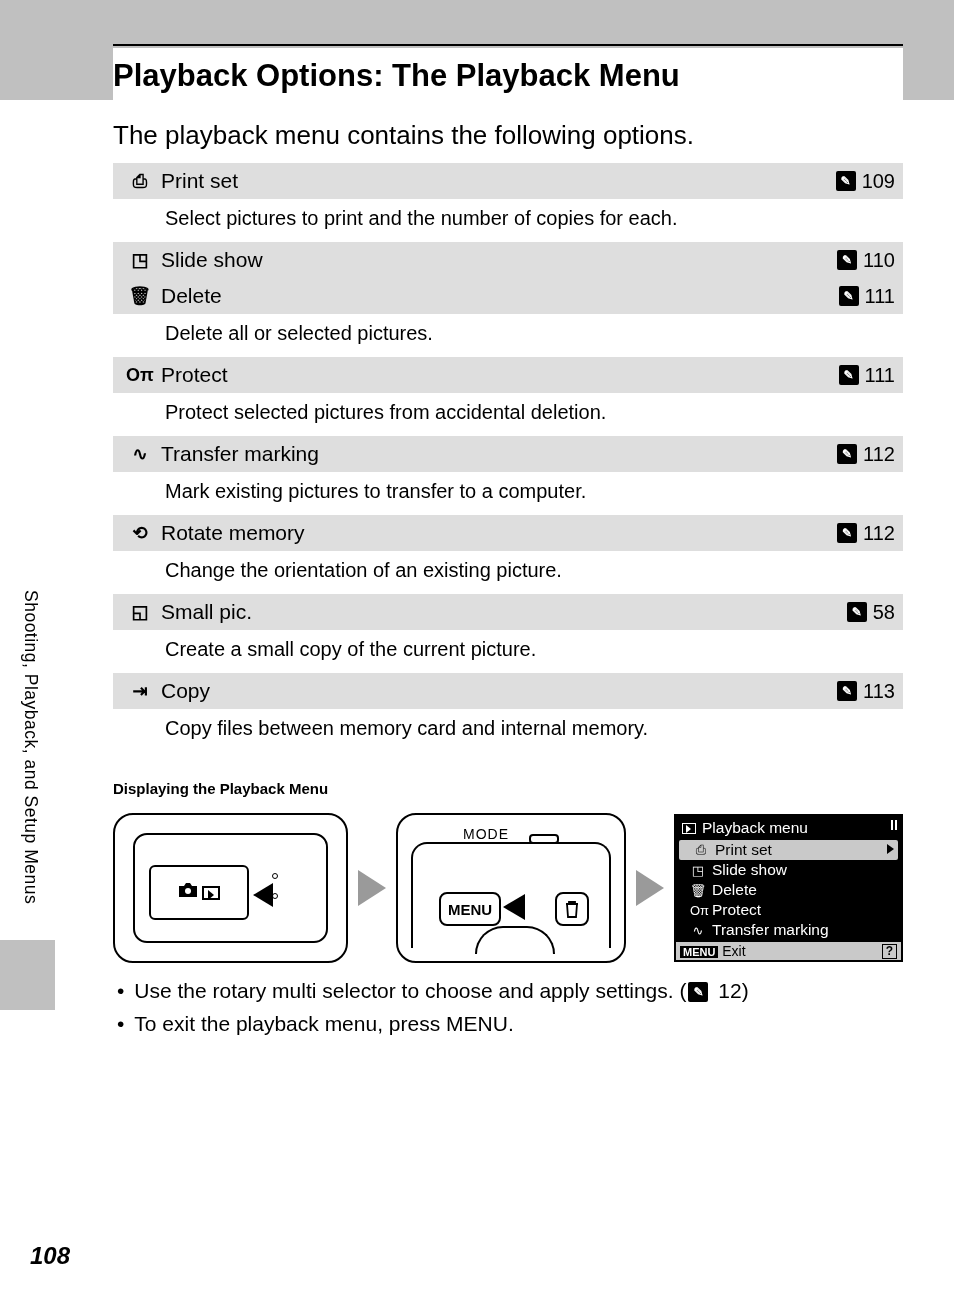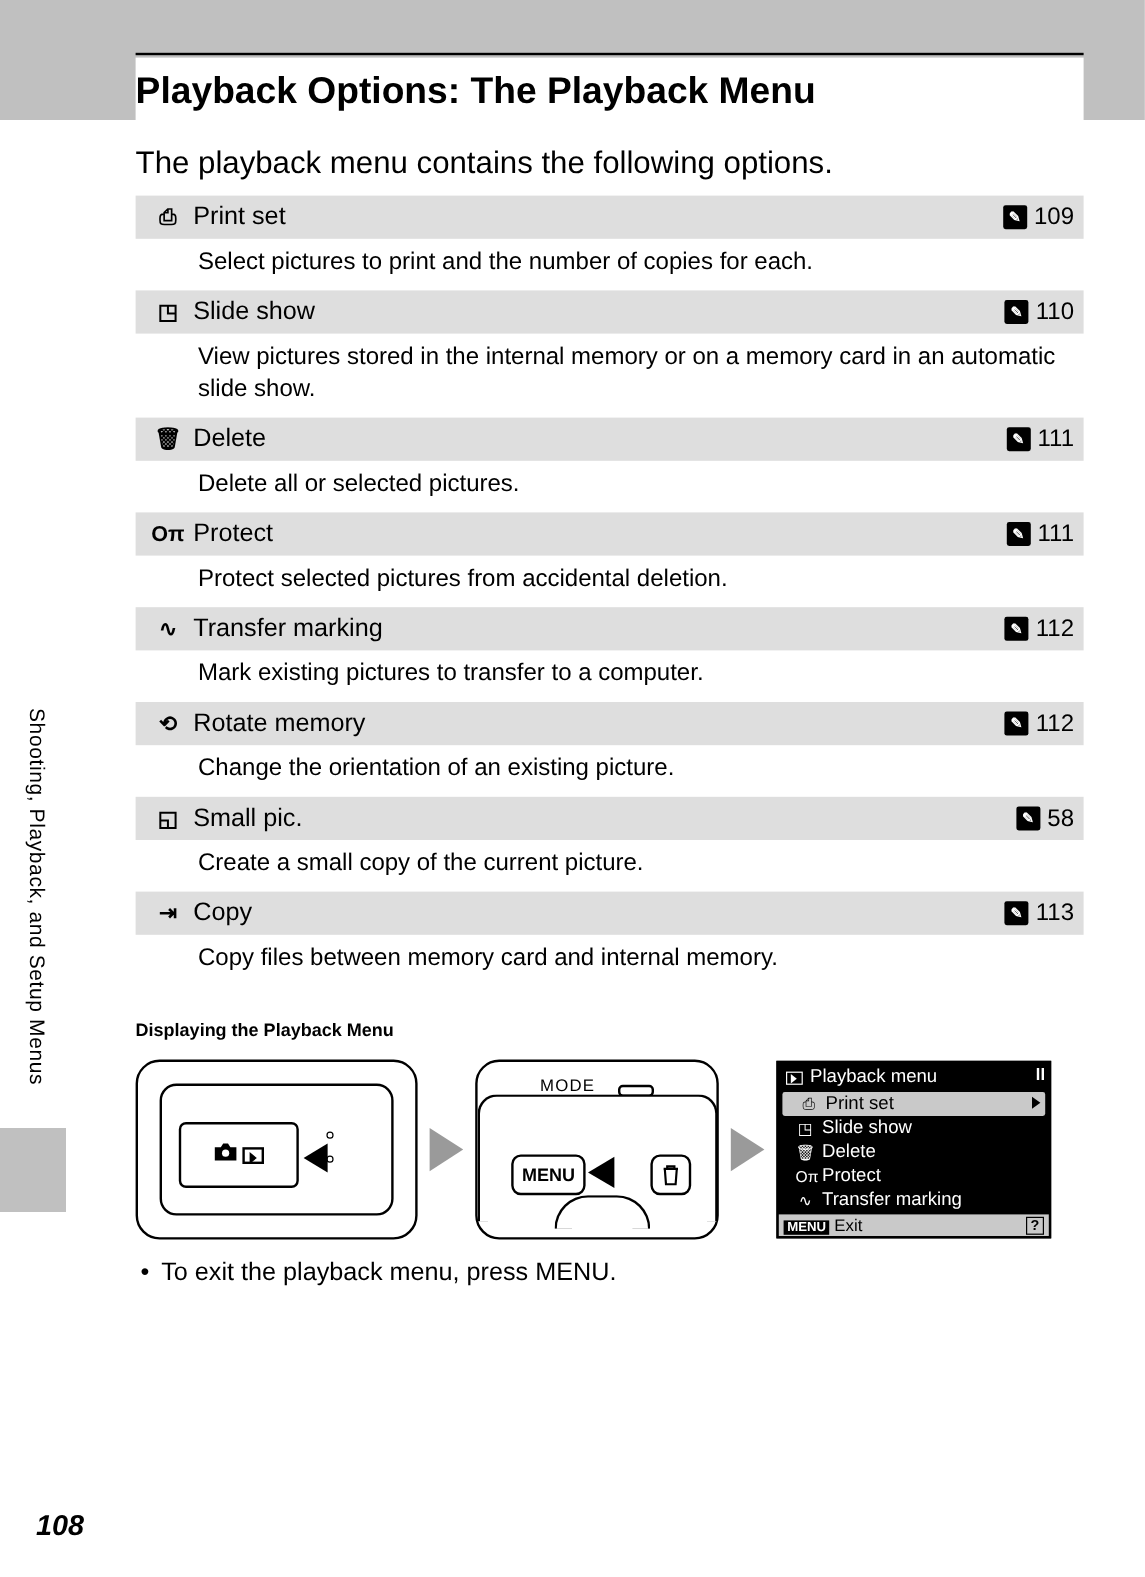--- a/index.html
+++ b/index.html
@@ -30,21 +30,21 @@
     position: absolute;
     left: 0;
     top: 940px;
     width: 55px;
     height: 70px;
     background: #c0c0c0;
   }
   .page-number {
     position: absolute;
     left: 30px;
-    bottom: 28px;
+    bottom: 44px;
     font-style: italic;
     font-weight: bold;
     font-size: 24px;
   }
   .content {
     position: absolute;
     left: 86px;
     top: 44px;
     width: 790px;
     z-index: 2;
@@ -127,21 +127,21 @@
     border: 2.5px solid #000;
     border-radius: 20px;
     height: 150px;
     background: #fff;
     display: flex;
     align-items: center;
     justify-content: center;
     position: relative;
   }
   .dbox1 { width: 235px; }
-  .dbox2 { width: 203px; }
+  .dbox2 { width: 230px; }
   .arrow-tri {
     width: 0; height: 0;
     border-top: 18px solid transparent;
     border-bottom: 18px solid transparent;
     border-left: 28px solid #9a9a9a;
   }
   .lcd {
     width: 229px;
     border: 2.5px solid #000;
     background: #000;
@@ -300,21 +300,20 @@
       </div>
       <div class="opt-desc">Select pictures to print and the number of copies for each.</div>
       <div class="opt-head">
         <span class="opt-icon tic">◳</span>
         <span class="opt-name">Slide show</span>
         <span class="opt-ref">
           <span class="ref-icon">✎</span>
           <span>110</span>
         </span>
       </div>
-      <div class="opt-desc">View pictures stored in the internal memory or on a memory card in an automatic slide show.</div>
       <div class="opt-head">
         <span class="opt-icon tic">🗑</span>
         <span class="opt-name">Delete</span>
         <span class="opt-ref">
           <span class="ref-icon">✎</span>
           <span>111</span>
         </span>
       </div>
       <div class="opt-desc">Delete all or selected pictures.</div>
       <div class="opt-head">
@@ -434,16 +433,19 @@
         </div>
       <div class="lcd-foot">
         <span><span class="menu-chip">MENU</span> <span>Exit</span></span>
         <span class="help">?</span>
       </div>
     </div>
   </div>
 
   <ul class="bullets" id="bullets">
       <li>
+        <span>Use the rotary multi selector to choose and apply settings. (<span class="ref-icon" style="vertical-align:middle;margin:0 4px 0 2px">✎</span><span> 12</span>)</span>
+      </li>
+      <li>
         <span>To exit the playback menu, press <span class="menu-word">MENU</span>.</span>
       </li>
     </ul>
 </div>
 
 </body></html>

